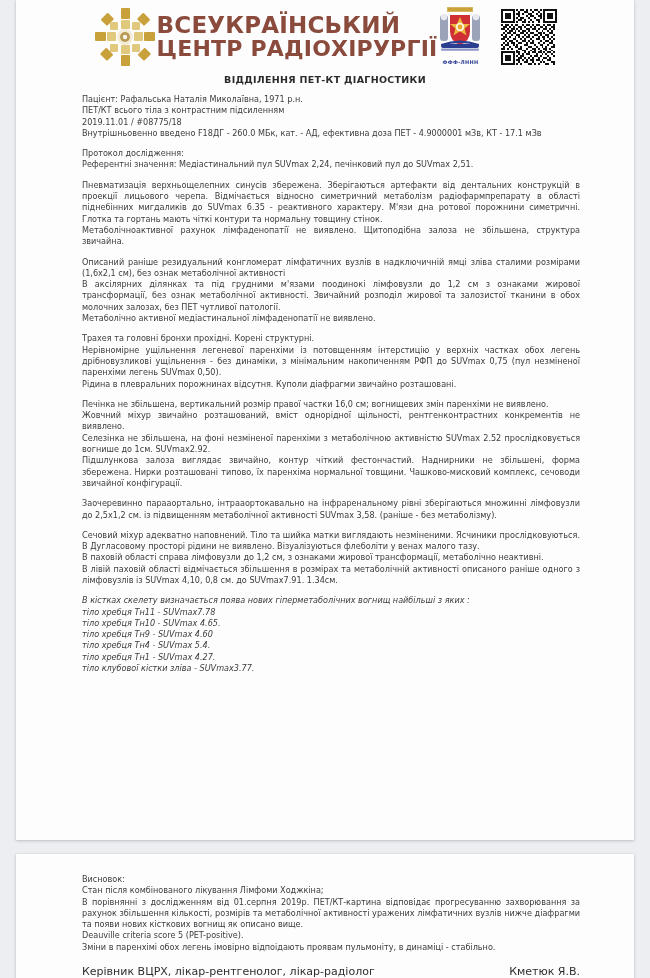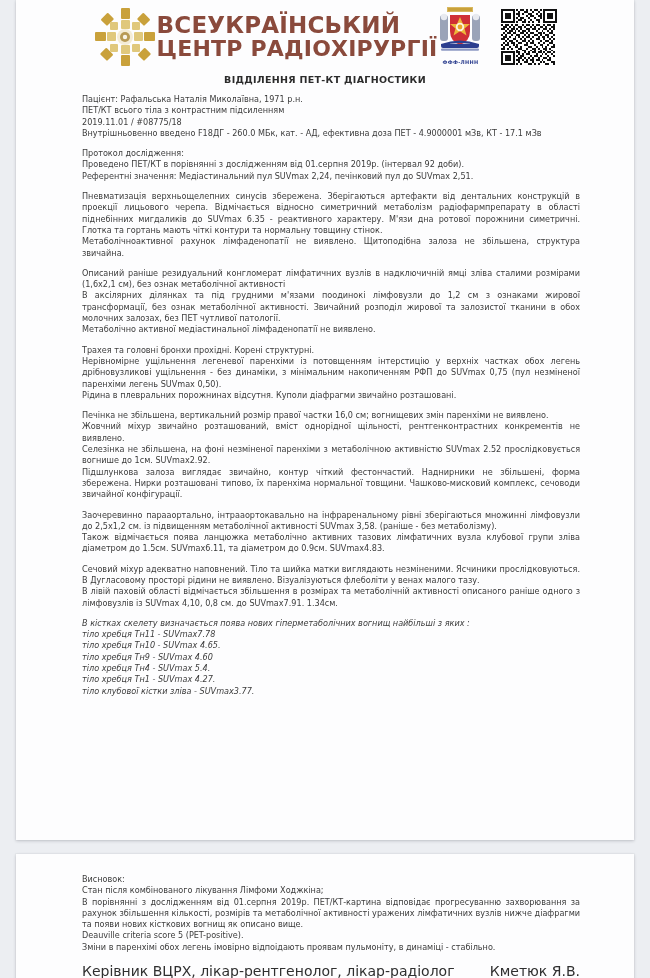--- a/index.html
+++ b/index.html
@@ -119,21 +119,21 @@
     padding: 20px 54px 4px 66px;
     color: #3b3b3b;
     font-size: 8.1px;
     line-height: 11.3px;
   }
   .sign-row {
     display: flex;
     justify-content: space-between;
     align-items: baseline;
     margin-top: 13px;
-    font-size: 14px;
+    font-size: 11px;
     color: #2f2f2f;
   }
 </style>
 </head>
 <body>
 
 <div id="viewport">
 
   <div class="page" id="page1">
 
@@ -436,21 +436,20 @@
 
       <div class="blk">
         <p class="ln-plain">Пацієнт: Рафальська Наталія Миколаївна, 1971 р.н.</p>
         <p class="ln-plain">ПЕТ/КТ всього тіла з контрастним підсиленням</p>
         <p class="ln-plain">2019.11.01 / #08775/18</p>
         <p class="ln-just">Внутрішньовенно введено F18ДГ - 260.0 МБк, кат. - АД, ефективна доза ПЕТ - 4.9000001 мЗв, КТ - 17.1 мЗв</p>
       </div>
 
       <div class="blk">
         <p class="ln-plain">Протокол дослідження:</p>
-        <p class="ln-plain">Проведено ПЕТ/КТ в порівнянні з дослідженням від 01.серпня 2019р. (інтервал 92 доби).</p>
         <p class="ln-plain">Референтні значення: Медіастинальний пул SUVmax 2,24, печінковий пул до SUVmax 2,51.</p>
       </div>
 
       <div class="blk">
         <p class="ln-just">Пневматизація верхньощелепних синусів збережена. Зберігаються артефакти від дентальних конструкцій в проекції лицьового черепа. Відмічається відносно симетричний метаболізм радіофармпрепарату в області піднебінних мигдаликів до SUVmax 6.35 - реактивного характеру. М'язи дна ротової порожнини симетричні. Глотка та гортань мають чіткі контури та нормальну товщину стінок.</p>
         <p class="ln-just">Метаболічноактивної рахунок лімфаденопатії не виявлено. Щитоподібна залоза не збільшена, структура звичайна.</p>
       </div>
 
       <div class="blk">
         <p class="ln-just">Описаний раніше резидуальний конгломерат лімфатичних вузлів в надключичній ямці зліва сталими розмірами (1,6х2,1 см), без ознак метаболічної активності</p>
@@ -466,25 +465,25 @@
 
       <div class="blk">
         <p class="ln-just">Печінка не збільшена, вертикальний розмір правої частки 16,0 см; вогнищевих змін паренхіми не виявлено.</p>
         <p class="ln-just">Жовчний міхур звичайно розташований, вміст однорідної щільності, рентгенконтрастних конкрементів не виявлено.</p>
         <p class="ln-just">Селезінка не збільшена, на фоні незміненої паренхіми з метаболічною активністю SUVmax 2.52 прослідковується вогнише до 1см. SUVmax2.92.</p>
         <p class="ln-just">Підшлункова залоза виглядає звичайно, контур чіткий фестончастий. Наднирники не збільшені, форма збережена. Нирки розташовані типово, їх паренхіма нормальної товщини. Чашково-мисковий комплекс, сечоводи звичайної конфігурації.</p>
       </div>
 
       <div class="blk">
         <p class="ln-just">Заочеревинно парааортально, інтрааортокавально на інфраренальному рівні зберігаються множинні лімфовузли до 2,5х1,2 см. із підвищенням метаболічної активності SUVmax 3,58. (раніше - без метаболізму).</p>
-        <p class="ln-just">Також відмічається поява ланцюжка метаболічно активних тазових лімфатичних вузла клубової групи зліва діаметром до 1.5см. SUVmax6.11, та діаметром до 0.9см. SUVmax4.83.</p>
       </div>
 
       <div class="blk">
         <p class="ln-just">Сечовий міхур адекватно наповнений. Тіло та шийка матки виглядають незміненими. Ясчиники прослідковуються. В Дугласовому просторі рідини не виявлено. Візуалізуються флеболіти у венах малого тазу.</p>
+        <p class="ln-just">В паховій області справа лімфовузли до 1,2 см, з ознаками жирової трансформації, метаболічно неактивні.</p>
         <p class="ln-just">В лівій паховій області відмічається збільшення в розмірах та метаболічній активності описаного раніше одного з лімфовузлів із SUVmax 4,10, 0,8 см. до SUVmax7.91. 1.34см.</p>
       </div>
 
       <div class="blk bone-list">
         <p class="ln-plain">В кістках скелету визначається поява нових гіперметаболічних вогнищ найбільші з яких :</p>
         <p class="ln-plain">тіло хребця Тн11 - SUVmax7.78</p>
         <p class="ln-plain">тіло хребця Тн10 - SUVmax 4.65.</p>
         <p class="ln-plain">тіло хребця Тн9 - SUVmax 4.60</p>
         <p class="ln-plain">тіло хребця Тн4 - SUVmax 5.4.</p>
         <p class="ln-plain">тіло хребця Тн1 - SUVmax 4.27.</p>

